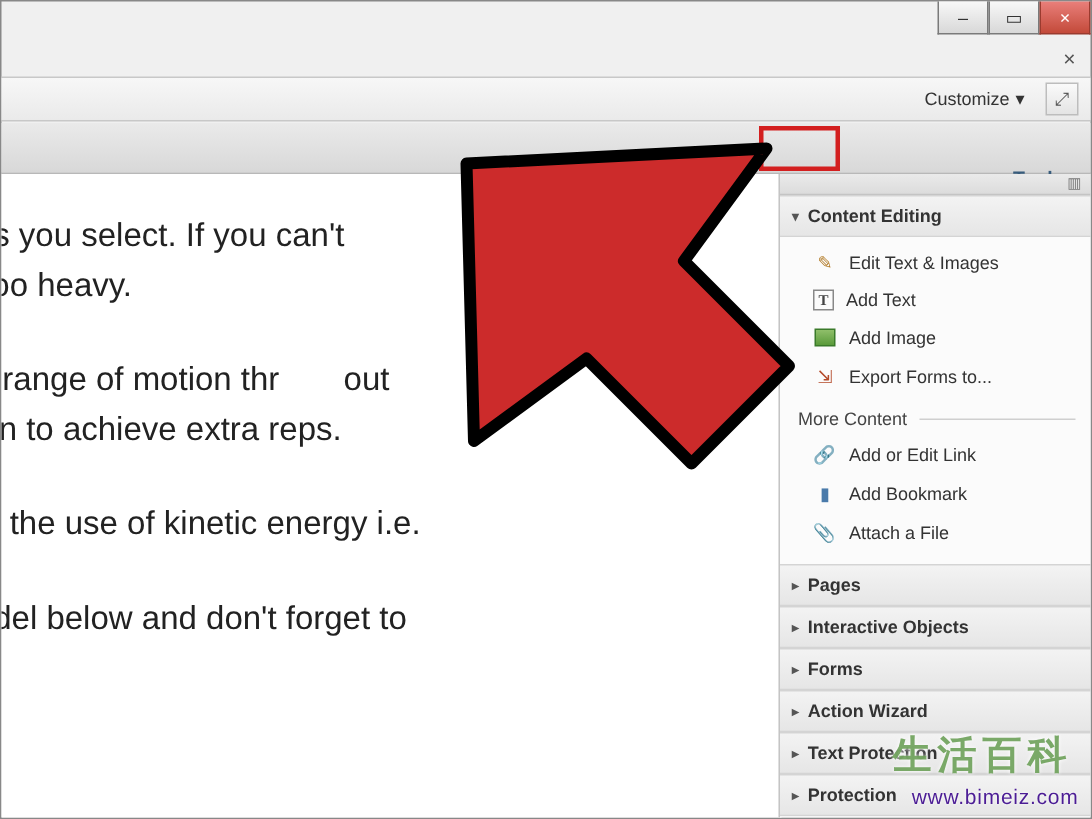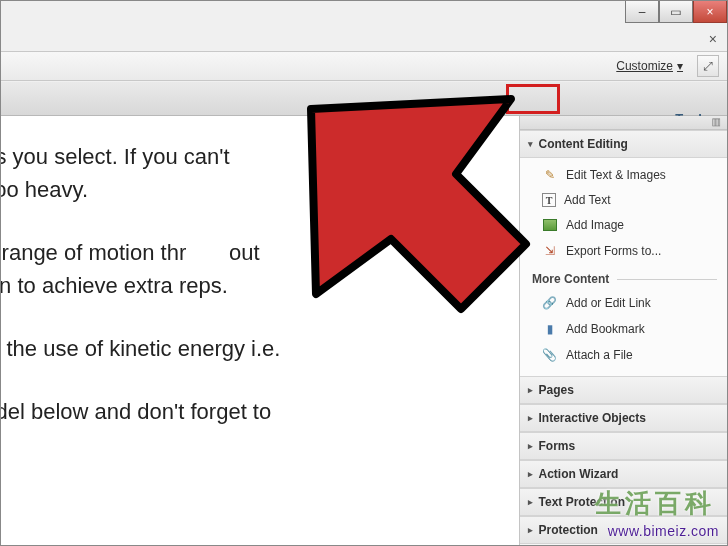--- a/index.html
+++ b/index.html
@@ -3,35 +3,35 @@
 <meta charset="utf-8">
 <style>
 * { margin: 0; padding: 0; box-sizing: border-box; font-family: "Segoe UI", Tahoma, sans-serif; }
 html, body { width: 728px; height: 546px; overflow: hidden; background: #fff; }
 .window { position: relative; width: 728px; height: 546px; border: 1px solid #888; background: #f0f0f0; }
 .titlebar-controls { position: absolute; top: 0; right: 0; display: flex; height: 22px; }
 .tb-btn { width: 34px; height: 22px; border: 1px solid #7a7a7a; border-top: none; background: linear-gradient(#f8f8f8,#d8d8d8); display: flex; align-items: center; justify-content: center; font-size: 12px; color: #333; }
 .tb-btn.close { background: linear-gradient(#e97f7a,#c34a3a); color: #fff; border-color: #9a3b2f; }
 .secondary-close { position: absolute; top: 30px; right: 10px; font-size: 14px; color: #555; }
 .customize-row { position: absolute; top: 50px; left: 0; right: 0; height: 30px; display: flex; align-items: center; justify-content: flex-end; padding: 0 8px; gap: 14px; border-top: 1px solid #c8c8c8; border-bottom: 1px solid #c8c8c8; background: linear-gradient(#f7f7f7,#eaeaea); }
-.customize-btn { font-size: 12px; color: #333; display: flex; align-items: center; gap: 4px; text-decoration: underline; }
+.customize-btn { font-size: 12px; color: #333; display: flex; align-items: center; gap: 4px; }
 .expand-btn { width: 22px; height: 22px; border: 1px solid #bdbdbd; background: linear-gradient(#fafafa,#e4e4e4); display: flex; align-items: center; justify-content: center; color: #555; font-size: 12px; }
 .tab-row { position: absolute; top: 81px; left: 0; right: 0; height: 34px; background: linear-gradient(#eaeaea,#d8d8d8); border-bottom: 1px solid #b8b8b8; display: flex; justify-content: flex-end; align-items: stretch; }
 .tab { border-left: 1px solid #bcbcbc; display: flex; align-items: center; padding: 0 18px; font-size: 13px; font-weight: 700; color: #4a6a8a; background: linear-gradient(#f6f6f6,#e2e2e2); margin-top: 36px; }
 .tab.active { background: linear-gradient(#fff,#ececec); color: #385c7c; }
 .highlight-box { position: absolute; top: 83px; left: 505px; width: 54px; height: 30px; border: 3px solid #d31f1f; pointer-events: none; }
 .content { position: absolute; top: 115px; left: 0; width: 520px; bottom: 0; background: #fff; padding: 24px 0 0 0; font-family: Georgia, "Times New Roman", serif; font-size: 22px; line-height: 1.5; color: #222; overflow: hidden; }
 .content p { margin: 0 0 30px -30px; white-space: pre; }
 .tools-panel { position: absolute; top: 115px; right: 0; width: 208px; bottom: 0; background: #f6f6f6; border-left: 1px solid #c4c4c4; font-size: 12px; color: #333; overflow: hidden; }
 .panel-strip { height: 14px; background: linear-gradient(#eaeaea,#dcdcdc); border-bottom: 1px solid #c4c4c4; text-align: right; padding-right: 6px; font-size: 10px; color: #777; }
 .section-head { display: flex; align-items: center; gap: 6px; padding: 6px 8px; font-weight: 700; font-size: 12px; color: #333; border-top: 1px solid #d4d4d4; border-bottom: 1px solid #d4d4d4; background: linear-gradient(#f3f3f3,#e6e6e6); }
 .section-head .tri { font-size: 9px; color: #555; }
 .section-body { padding: 4px 0 8px 0; background: #fbfbfb; }
 .tool-item { display: flex; align-items: center; gap: 8px; padding: 5px 10px 5px 22px; font-size: 12px; color: #333; }
-.subheading { display: flex; align-items: center; gap: 8px; padding: 8px 10px 4px 12px; font-weight: 700; font-size: 12px; color: #444; }
+.subheading { display: flex; align-items: center; gap: 8px; padding: 8px 10px 4px 12px; font-weight: 400; font-size: 12px; color: #444; }
 .subheading .rule { flex: 1; height: 1px; background: #cfcfcf; }
 .ico { width: 16px; height: 16px; display: inline-flex; align-items: center; justify-content: center; font-size: 12px; }
 .ico-edit { color: #b47d2a; }
 .ico-t { border: 1px solid #888; width: 14px; height: 14px; font-size: 10px; font-weight: 700; color: #444; font-family: serif; }
 .ico-img { background: linear-gradient(#8fbf6a,#5a9a3a); width: 14px; height: 12px; border: 1px solid #3a7a2a; }
 .ico-export { color: #b44a2a; }
 .ico-link { color: #888; }
 .ico-bookmark { color: #4a7aaa; }
 .ico-attach { color: #888; }
 .watermark { position: absolute; right: 8px; bottom: 6px; font-size: 14px; color: #4c1d95; font-family: Arial, sans-serif; letter-spacing: 0.5px; text-shadow: 0 0 2px #fff; pointer-events: none; }

